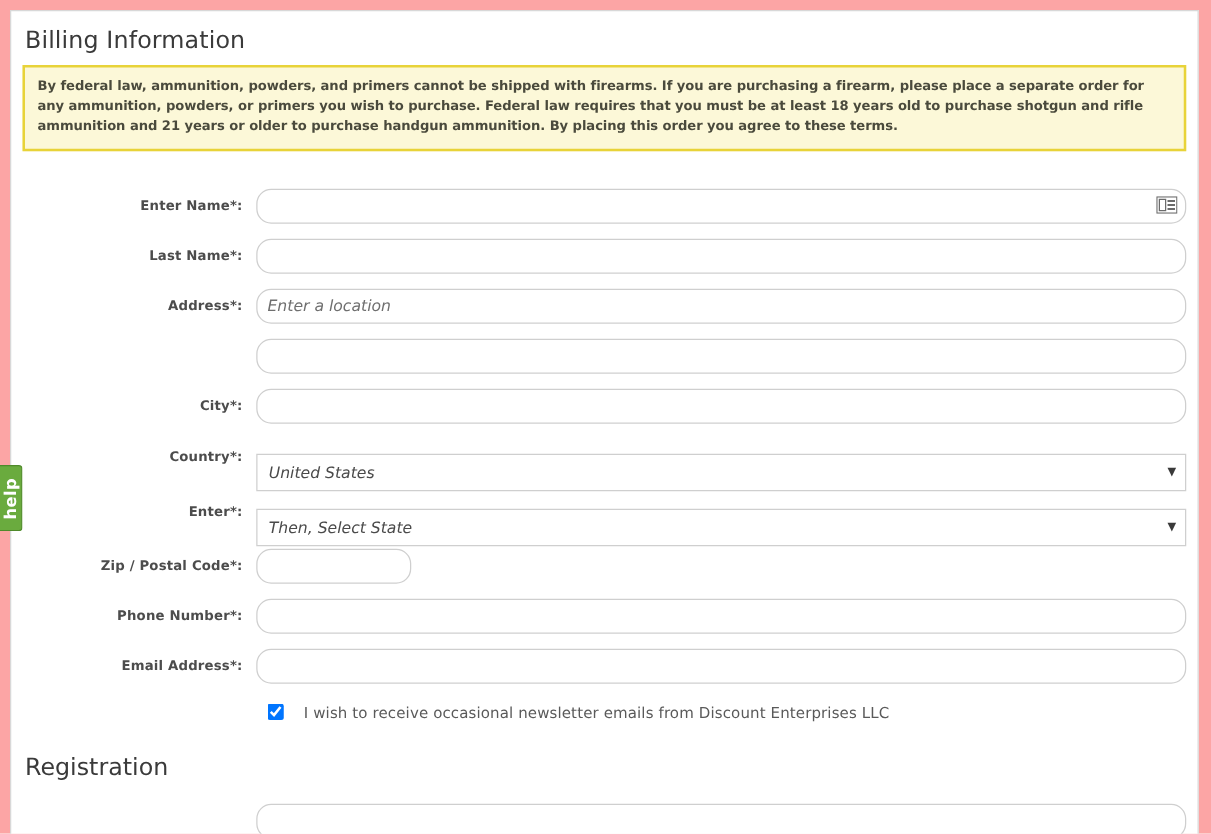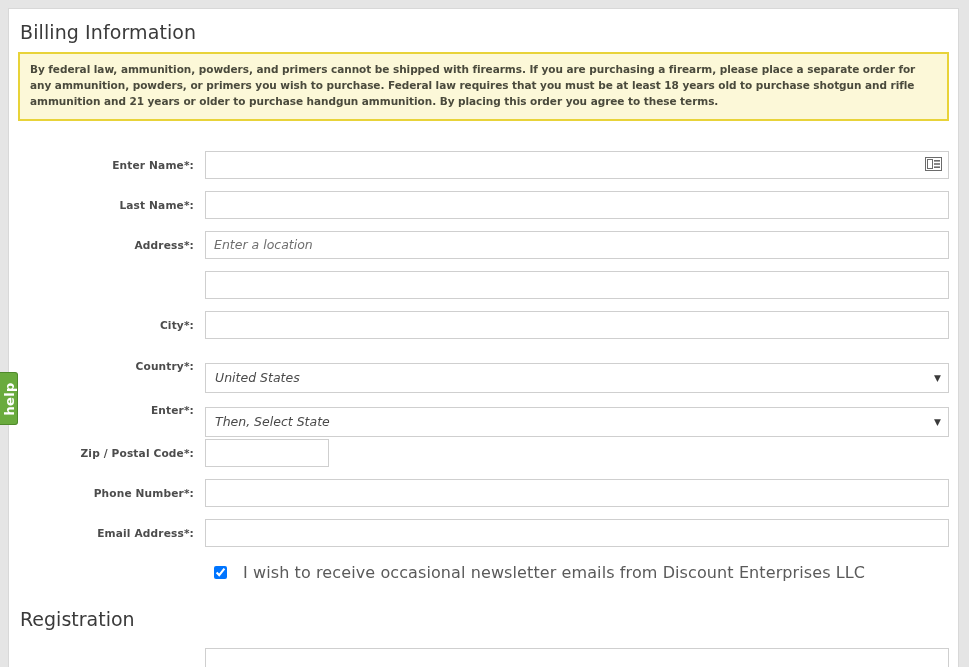--- a/index.html
+++ b/index.html
@@ -10,21 +10,21 @@
     height: 667px;
     background: #ffffff;
     font-family: "DejaVu Sans", "Liberation Sans", sans-serif;
     overflow: hidden;
   }
 
   #page {
     position: relative;
     width: 969px;
     height: 667px;
-    background: #e5e5e5;
+    background: #fca5a5;
   }
 
   
   .panel {
     position: absolute;
     left: 8px;
     top: 8px;
     width: 951px;
     min-height: 700px;
     border: 1px solid #d8d8d8;
@@ -87,21 +87,21 @@
   .txt {
     width: 100%;
     height: 28px;
     border: 1px solid #cfcfcf;
     background: #ffffff;
     font-size: 12px;
     color: #444;
     padding: 0 8px;
     outline: none;
     font-family: "DejaVu Sans", "Liberation Sans", sans-serif;
-    border-radius: 0;
+    border-radius: 12px;
   }
   .txt::placeholder {
     color: #6f6f6f;
     font-style: italic;
     font-size: 12.5px;
     opacity: 1;
   }
 
   .txt.narrow { width: 124px; }
 
@@ -159,21 +159,21 @@
     padding-left: 196px;
   }
   .check-row .cb {
     margin: 0 0 0 9px;
     width: 13px;
     height: 13px;
     flex: none;
   }
   .check-row .cb-label {
     margin-left: 16px;
-    font-size: 16px;
+    font-size: 12px;
     color: #5a5a5a;
     letter-spacing: 0.1px;
   }
 
   
   .reg-title {
     font-size: 19px;
     font-weight: 400;
     color: #3a3a3a;
     padding: 26px 0 0 11px;

